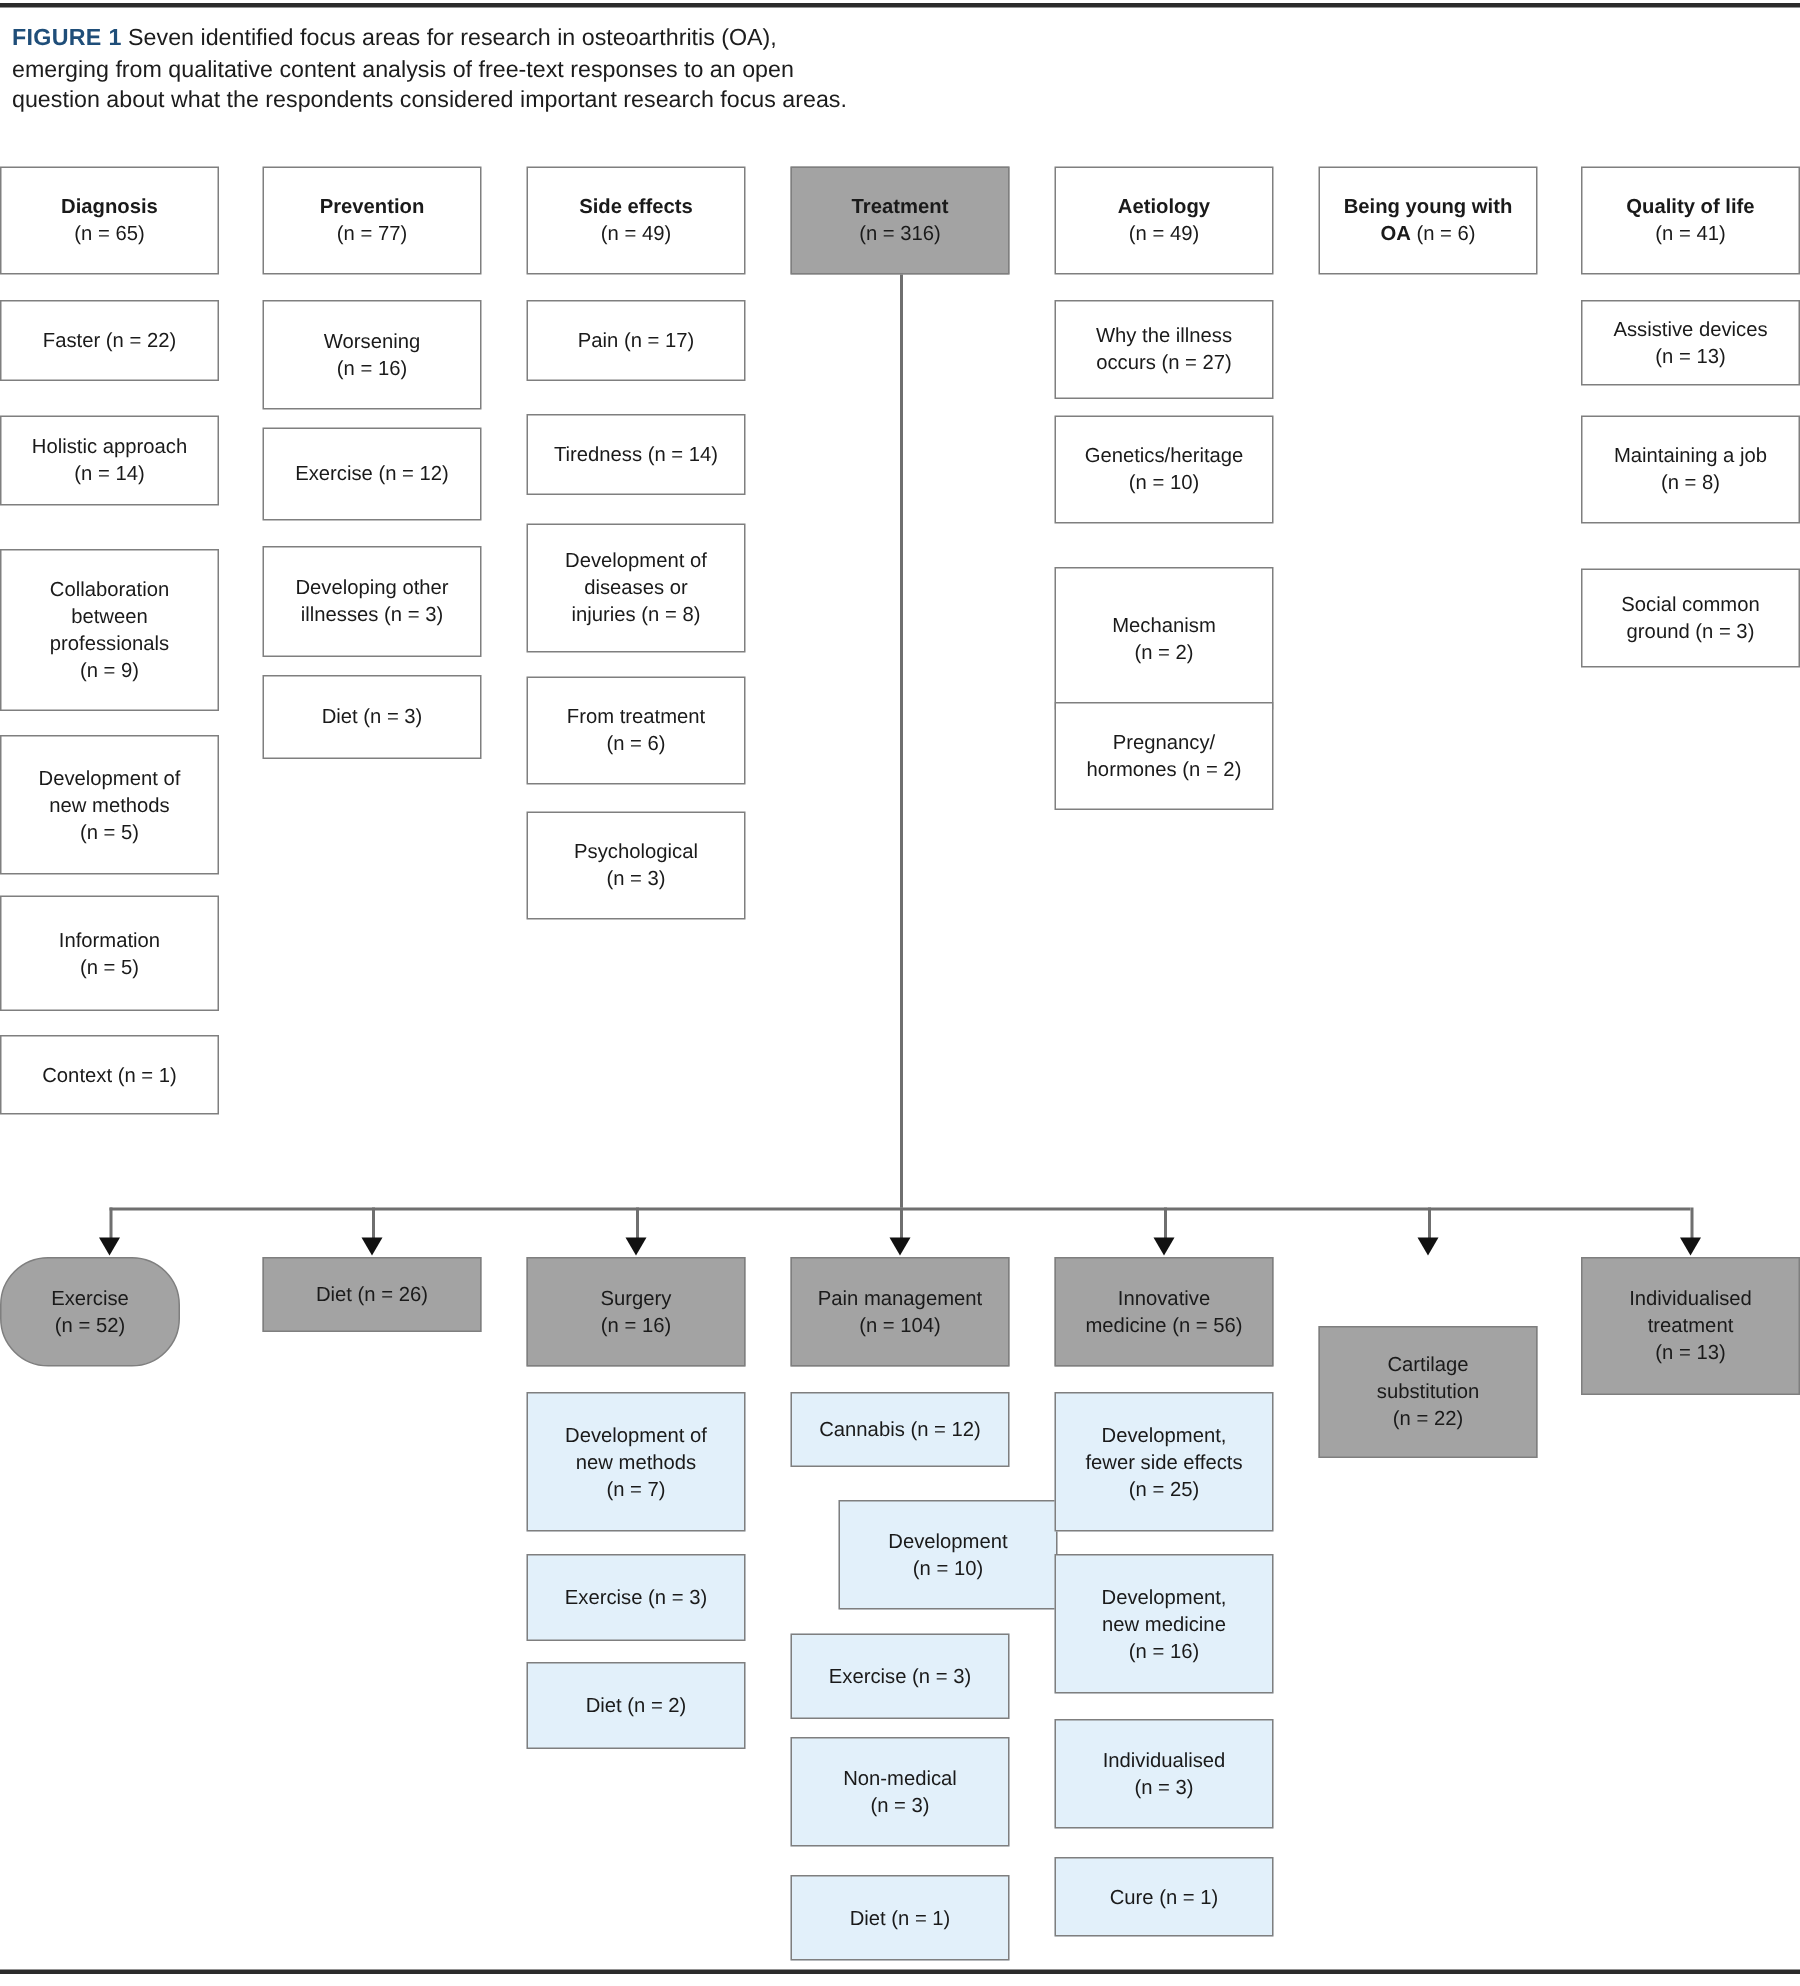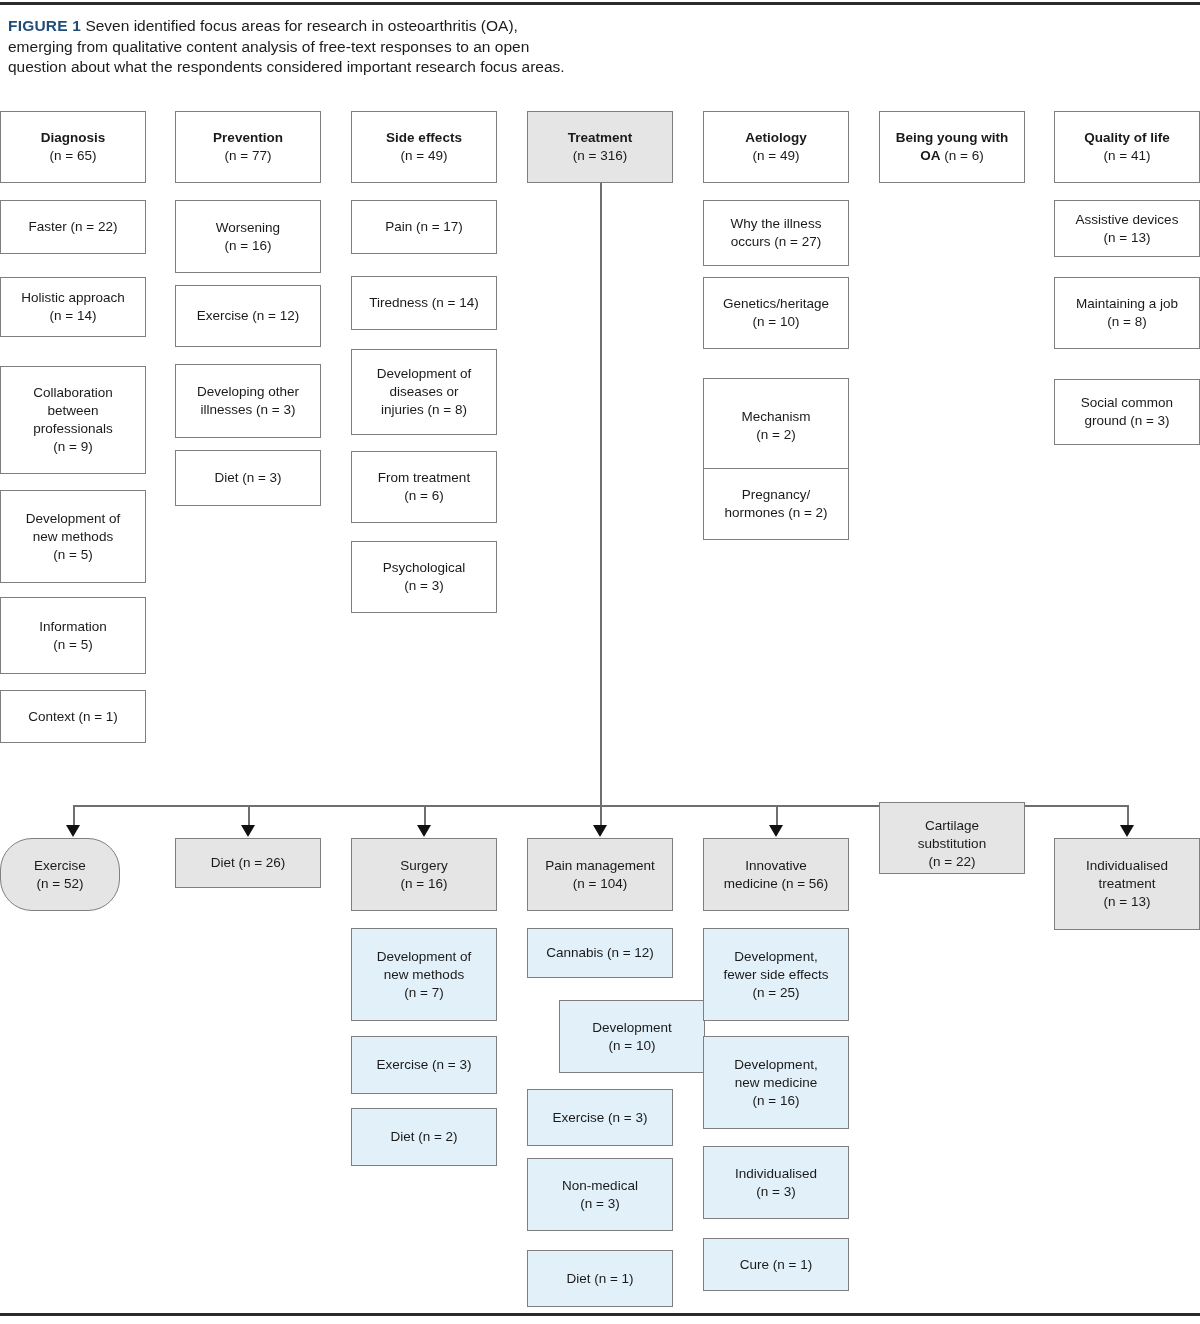--- a/index.html
+++ b/index.html
@@ -63,21 +63,21 @@
     color: #1a1a1a;
     padding: 2px 4px;
   }
   .box.head {
     font-weight: bold;
   }
   .box.head .n {
     font-weight: normal;
   }
   .box.blue-dark {
-    background: #e5e5e5;
+    background: #a3a3a3;
   }
   .box.blue-light {
     background: #E2F0FA;
   }
   .box .inner {
     width: 100%;
   }
 
   
   .vline {
@@ -265,21 +265,21 @@
       </div>
       <div class="box blue-light" style="left: 703px; top: 1036px; width: 146px; height: 93px;">
         <div class="inner">Development,<br>new medicine<br>(n = 16)</div>
       </div>
       <div class="box blue-light" style="left: 703px; top: 1146px; width: 146px; height: 73px;">
         <div class="inner">Individualised<br>(n = 3)</div>
       </div>
       <div class="box blue-light" style="left: 703px; top: 1238px; width: 146px; height: 53px;">
         <div class="inner">Cure (n = 1)</div>
       </div>
-      <div class="box blue-dark" style="left: 879px; top: 802px; width: 146px; height: 72px; align-items: flex-end;">
+      <div class="box blue-dark" style="left: 879px; top: 884px; width: 146px; height: 88px;">
         <div class="inner">Cartilage<br>substitution<br>(n = 22)</div>
       </div>
       <div class="box blue-dark" style="left: 1054px; top: 838px; width: 146px; height: 92px;">
         <div class="inner">Individualised<br>treatment<br>(n = 13)</div>
       </div>
     </div>
 
 </div>
 
 </body></html>

